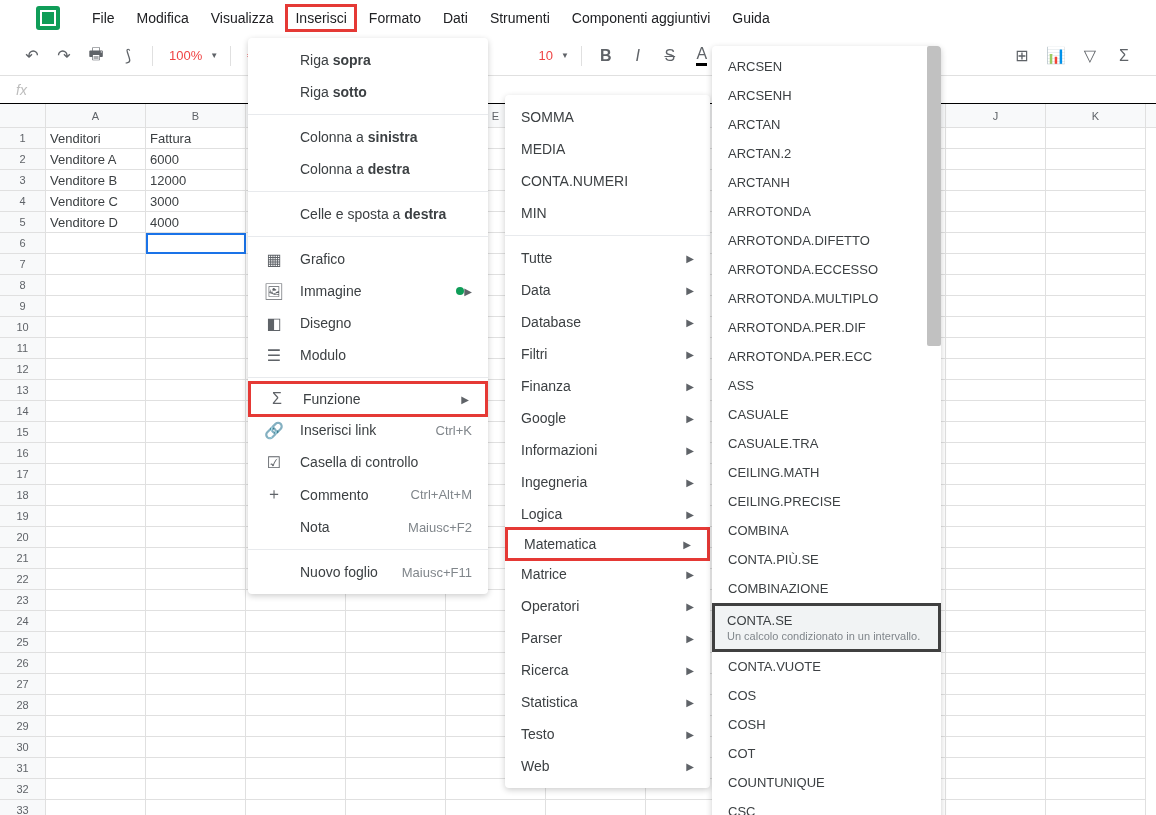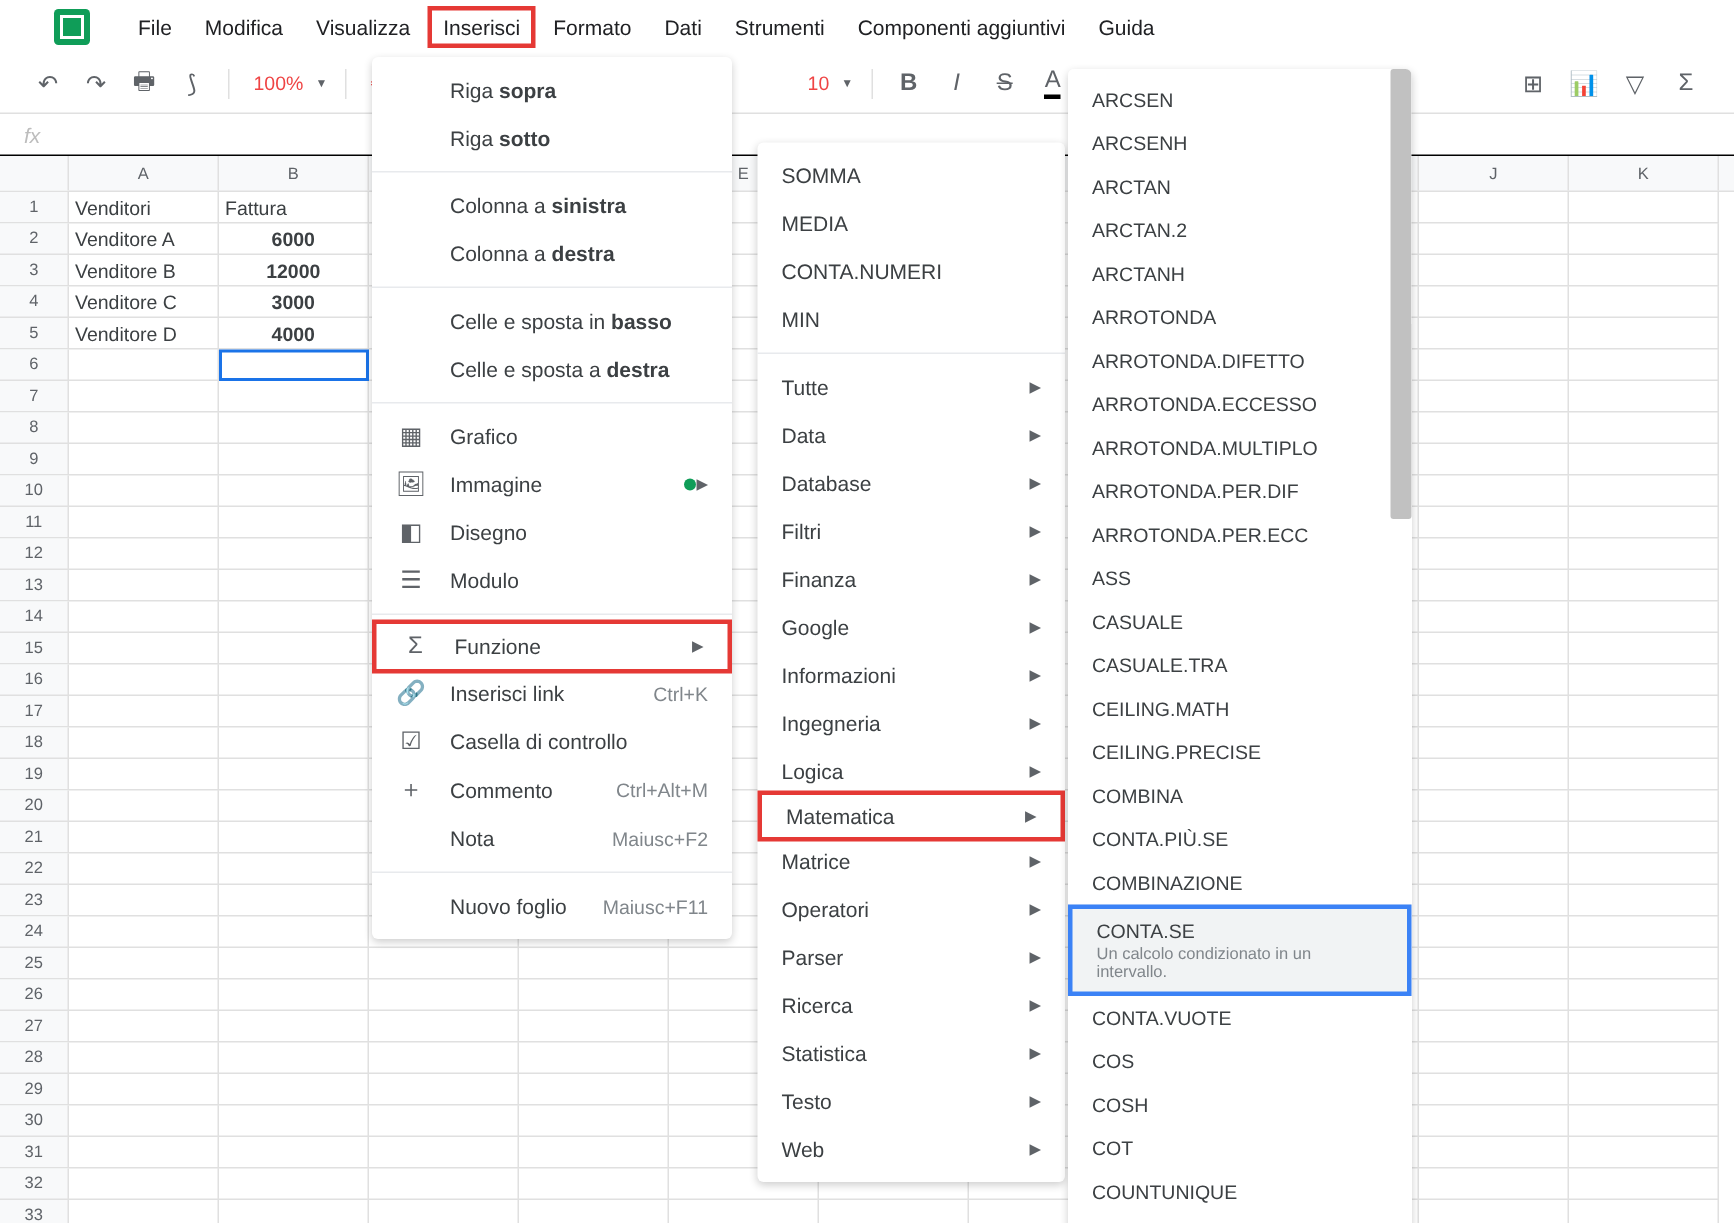--- a/index.html
+++ b/index.html
@@ -25,40 +25,40 @@
 .sheet { position: relative; }
 .col-headers { display: flex; height: 24px; background: #f8f9fa; border-bottom: 1px solid #e0e0e0; }
 .corner { width: 46px; border-right: 1px solid #e0e0e0; background: #f8f9fa; }
 .col-h { width: 100px; text-align: center; line-height: 24px; font-size: 11px; color: #5f6368; border-right: 1px solid #e0e0e0; }
 
 .rows { position: relative; }
 .row { display: flex; height: 21px; }
 .row-h { width: 46px; text-align: center; line-height: 21px; font-size: 11px; color: #5f6368; background: #f8f9fa; border-right: 1px solid #e0e0e0; border-bottom: 1px solid #e0e0e0; }
 .cell { width: 100px; padding: 0 4px; line-height: 21px; border-right: 1px solid #e0e0e0; border-bottom: 1px solid #e0e0e0; font-size: 13px; overflow: hidden; white-space: nowrap; }
 .cell.bold { font-weight: normal; }
-.cell.right { text-align: center; font-weight: bold; }
+.cell.right { text-align: left; }
 .cell.selected { border: 2px solid #1a73e8; }
 
 
 .dropdown { position: absolute; background: #fff; box-shadow: 0 2px 6px rgba(0,0,0,0.2); border-radius: 4px; padding: 6px 0; z-index: 10; }
 .dropdown-item { display: flex; align-items: center; padding: 6px 16px 6px 16px; cursor: pointer; font-size: 14px; color: #3c4043; min-height: 32px; }
 .dropdown-item .icon { width: 20px; margin-right: 16px; color: #5f6368; font-size: 16px; display: flex; align-items: center; justify-content: center; }
 .dropdown-item .label { flex: 1; }
 .dropdown-item .shortcut { color: #80868b; font-size: 13px; margin-left: 20px; }
 .dropdown-item .arrow { margin-left: auto; font-size: 10px; color: #5f6368; }
 .dropdown-item .dot { width: 8px; height: 8px; background: #0f9d58; border-radius: 50%; margin-left: 8px; }
 .dropdown-sep { height: 1px; background: #e8eaed; margin: 6px 0; }
 .dropdown-item.highlighted { border: 3px solid #e53935; margin: -3px 0; position: relative; z-index: 1; }
 
 .menu1 { top: 38px; left: 248px; width: 240px; }
 .menu2 { top: 95px; left: 505px; width: 205px; }
 .menu3 { top: 16px; left: 712px; width: 229px; max-height: 815px; overflow-y: auto; margin-top: 30px; }
 
 .func-list-item { padding: 7px 16px; cursor: pointer; font-size: 13px; color: #3c4043; }
-.func-list-item.highlighted { border: 3px solid #3b82f6; background: #f1f3f4; }
+.func-list-item.highlighted { border: 3px solid #404040; background: #f1f3f4; padding-left: 12px; }
 .func-list-item .desc { font-size: 11px; color: #80868b; margin-top: 2px; }
 .scrollbar-thumb { position: absolute; top: 0; width: 14px; height: 300px; background: #c1c1c1; border-radius: 2px; }
 
 b { font-weight: bold; }
 </style>
 </head>
 <body>
 
 <div class="menubar">
   <div class="logo"></div>
@@ -608,24 +608,20 @@
   <div class="dropdown-sep"></div>
   <div class="dropdown-item">
       <span class="icon"></span>
       <span class="label"><span>Colonna a </span><b>sinistra</b></span>
     </div>
   <div class="dropdown-item">
       <span class="icon"></span>
       <span class="label"><span>Colonna a </span><b>destra</b></span>
     </div>
   <div class="dropdown-sep"></div>
-  <div class="dropdown-item">
-      <span class="icon"></span>
-      <span class="label"><span>Celle e sposta in </span><b>basso</b></span>
-    </div>
   <div class="dropdown-item">
       <span class="icon"></span>
       <span class="label"><span>Celle e sposta a </span><b>destra</b></span>
     </div>
   <div class="dropdown-sep"></div>
   <div class="dropdown-item">
       <span class="icon">▦</span>
       <span class="label">Grafico</span>
     </div>
   <div class="dropdown-item">

